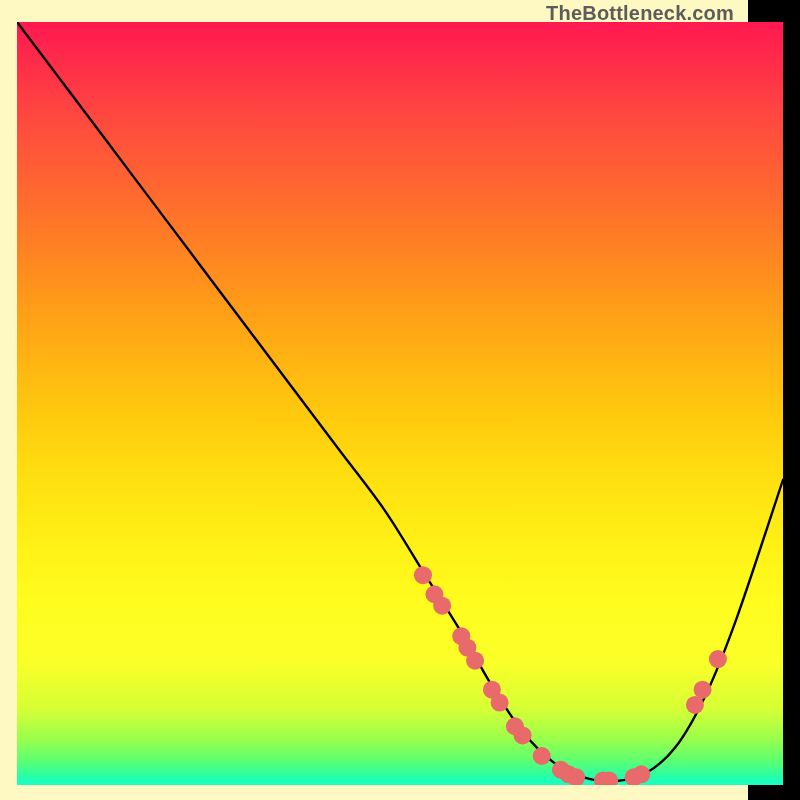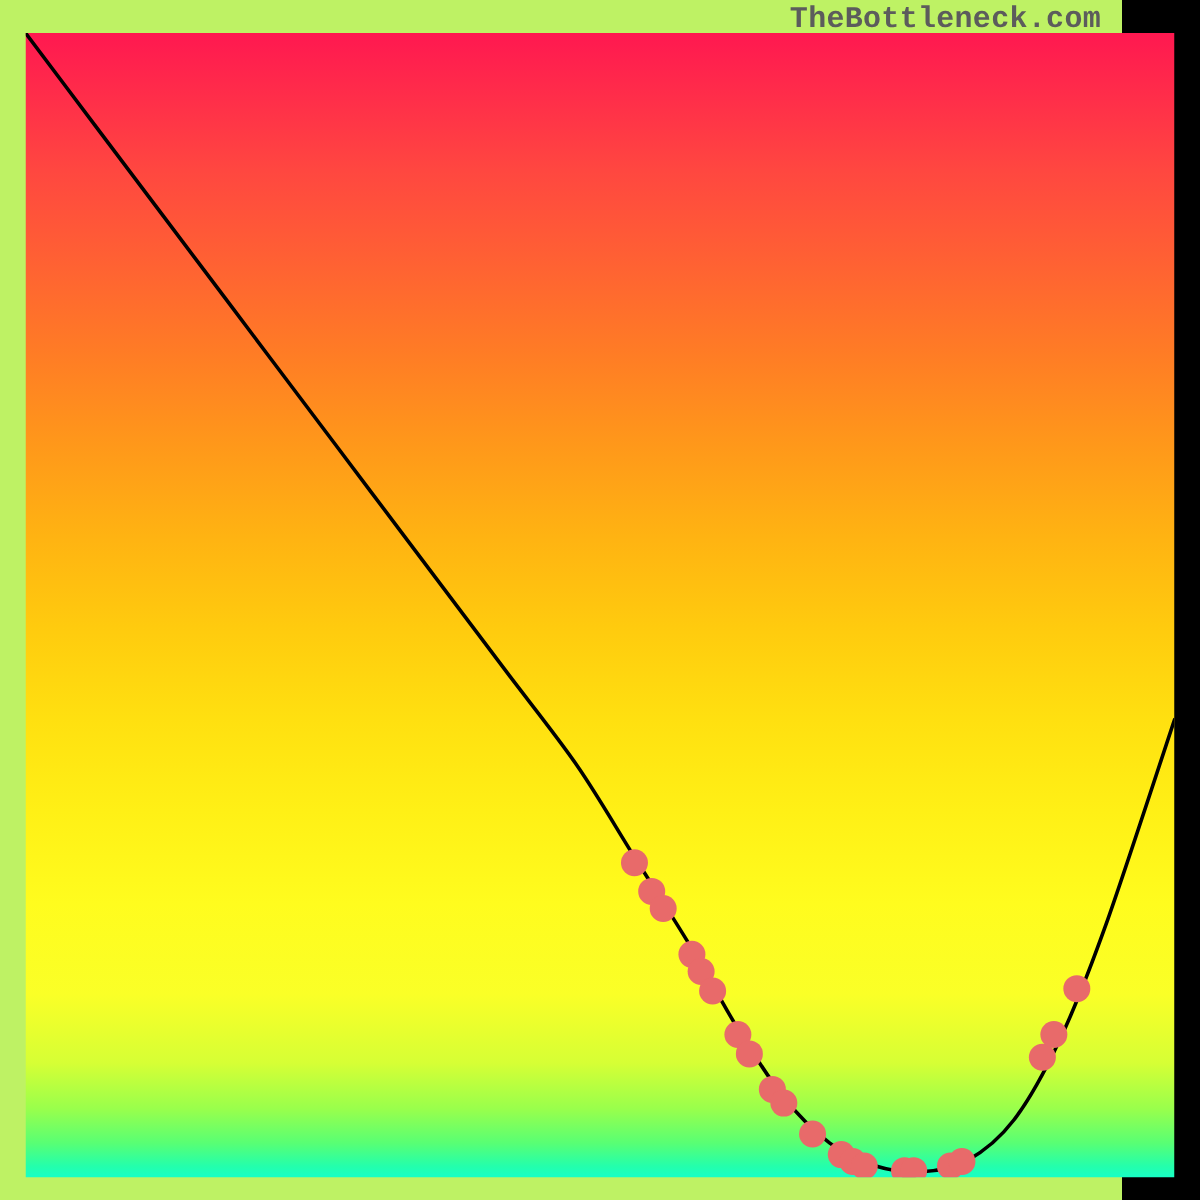--- a/index.html
+++ b/index.html
@@ -8,22 +8,21 @@
     width: 800px;
     height: 800px;
     background: #000;
     font-family: Arial, Helvetica, sans-serif;
     overflow: hidden;
   }
   .stage {
     position: relative;
     width: 748px;
     height: 800px;
-    background: #bef264;
-    font-family: Liberation Mono, monospace;
+    background: #fef9c3;
   }
   .attribution {
     position: absolute;
     top: 2px;
     right: 14px;
     color: #5c5c5c;
     font-size: 20px;
     font-weight: 600;
     letter-spacing: 0.2px;
     z-index: 5;

